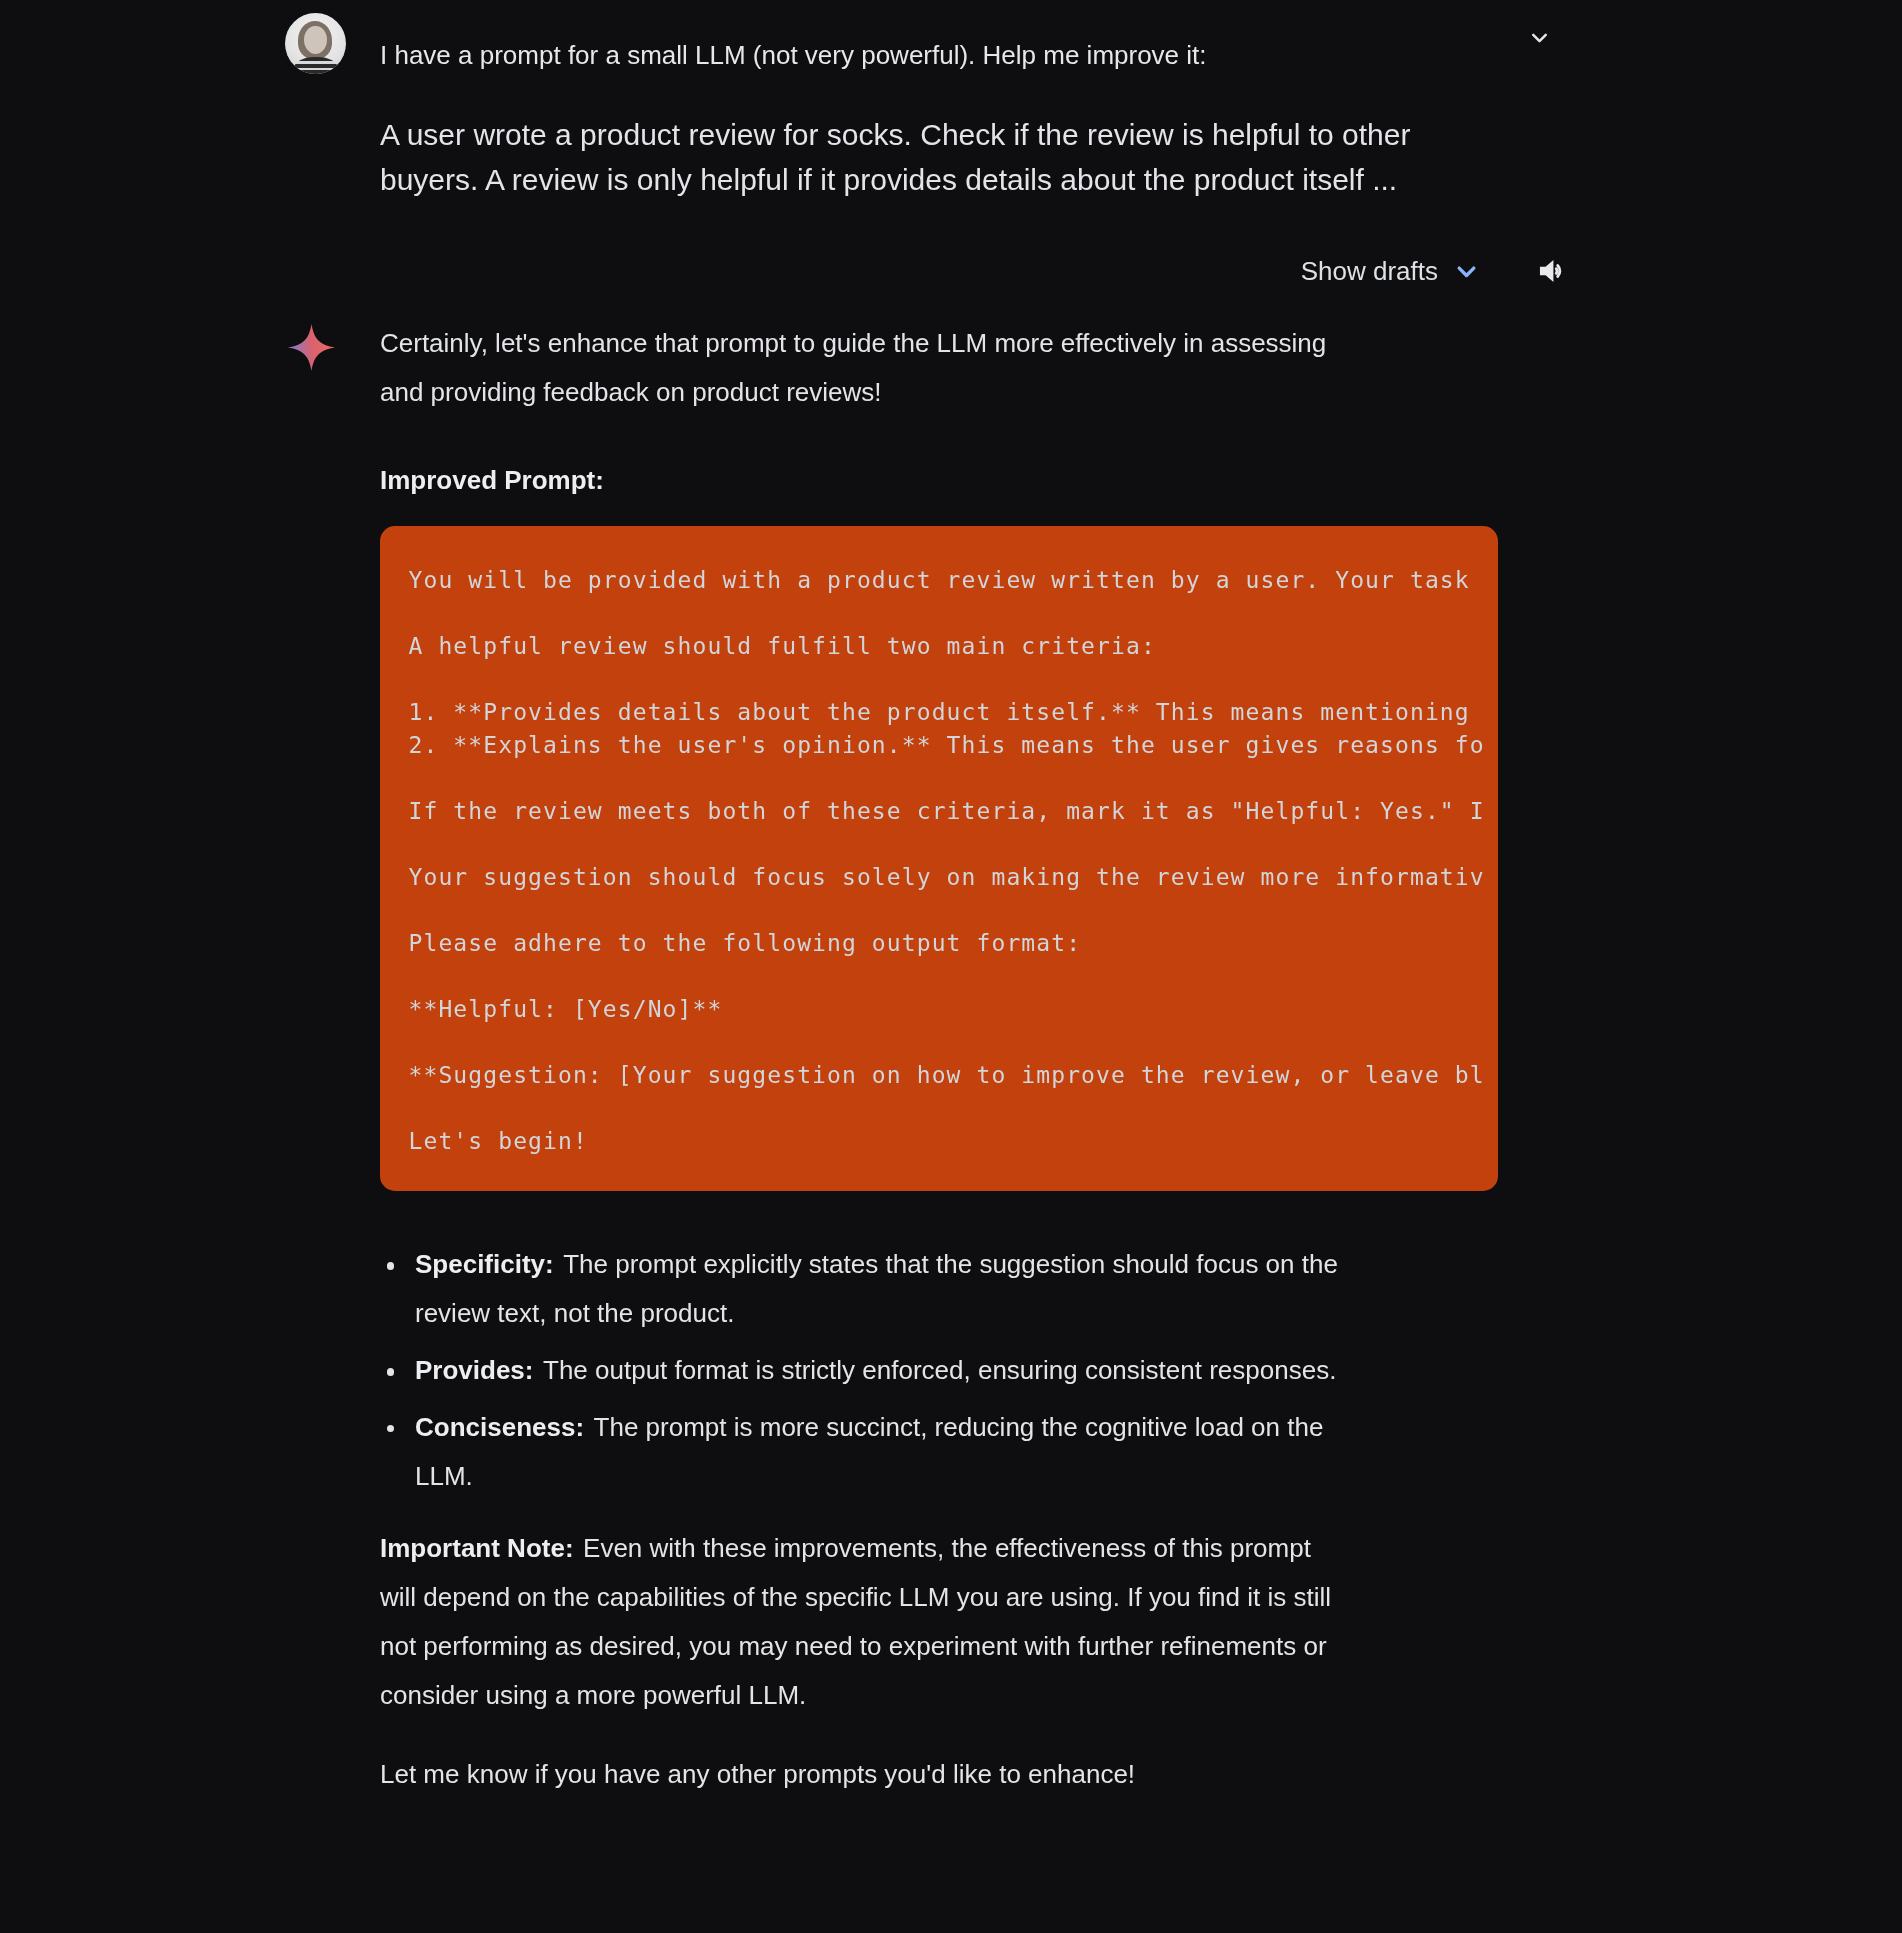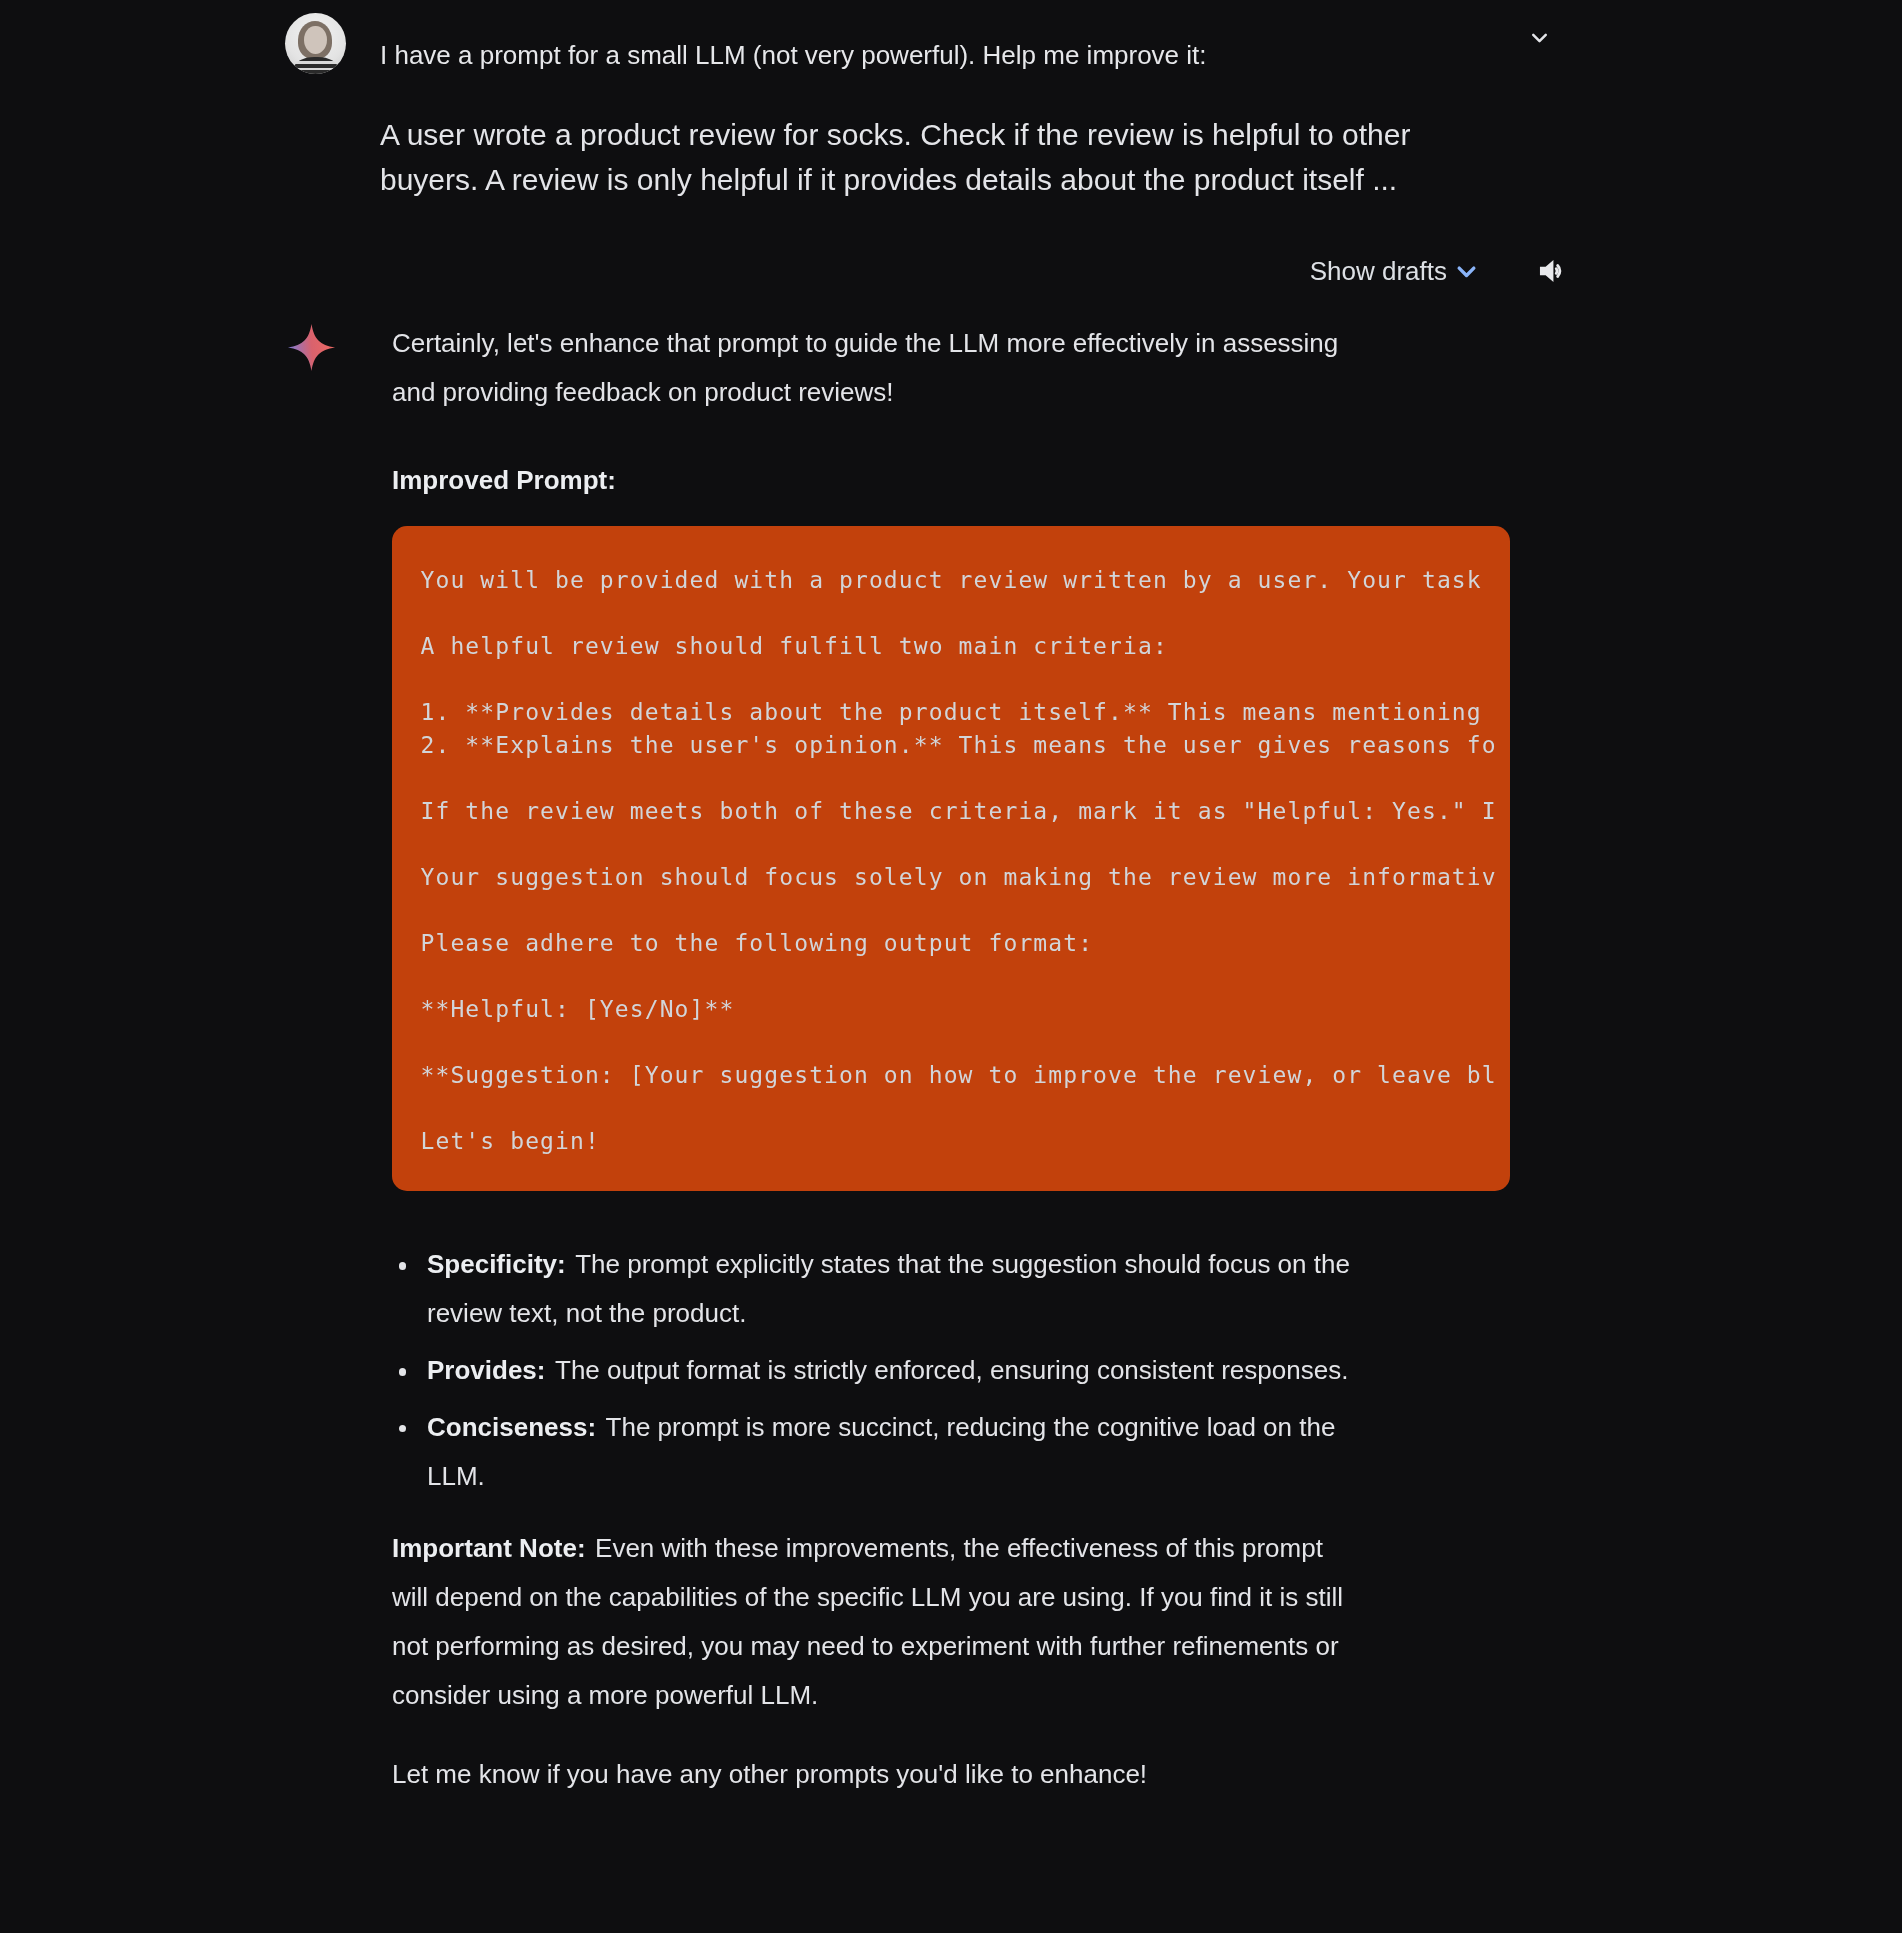--- a/index.html
+++ b/index.html
@@ -43,29 +43,29 @@
     position: absolute; left: 1147px; top: 13.3px;
     background: none; border: none; cursor: pointer; padding: 0; line-height: 0;
   }
 
   
   .drafts-row {
     width: 1322px; margin-top: 51px; height: 36px;
     display: flex; justify-content: flex-end; align-items: center; padding-right: 38px;
   }
   .show-drafts {
-    display: flex; align-items: center; gap: 6px;
+    display: flex; align-items: center; gap: 15px;
     background: none; border: none; cursor: pointer;
     font-family: "Liberation Sans", sans-serif;
     font-size: 26px; font-weight: 500; color: #dde0e5; line-height: 36px;
   }
   .tts-btn { background: none; border: none; cursor: pointer; padding: 0; margin-left: 55px; line-height: 0; }
 
   
-  .model-turn { margin-top: 30px; gap: 12px; }
+  .model-turn { margin-top: 30px; }
   .sparkle { width: 49px; height: 53px; margin-left: 1.9px; }
 
   .resp-p { font-size: 26px; line-height: 49px; white-space: pre-line; color: #e3e4e8; }
   .resp-intro { margin-bottom: 44px; }
   .resp-h { font-size: 26px; line-height: 38px; font-weight: 700; color: #eceef1; }
   .h-improved { margin-bottom: 27px; }
   .h-key { margin-bottom: 30px; }
 
   .code-block {
     width: 1118px; border-radius: 15px; background: #c2410c;

